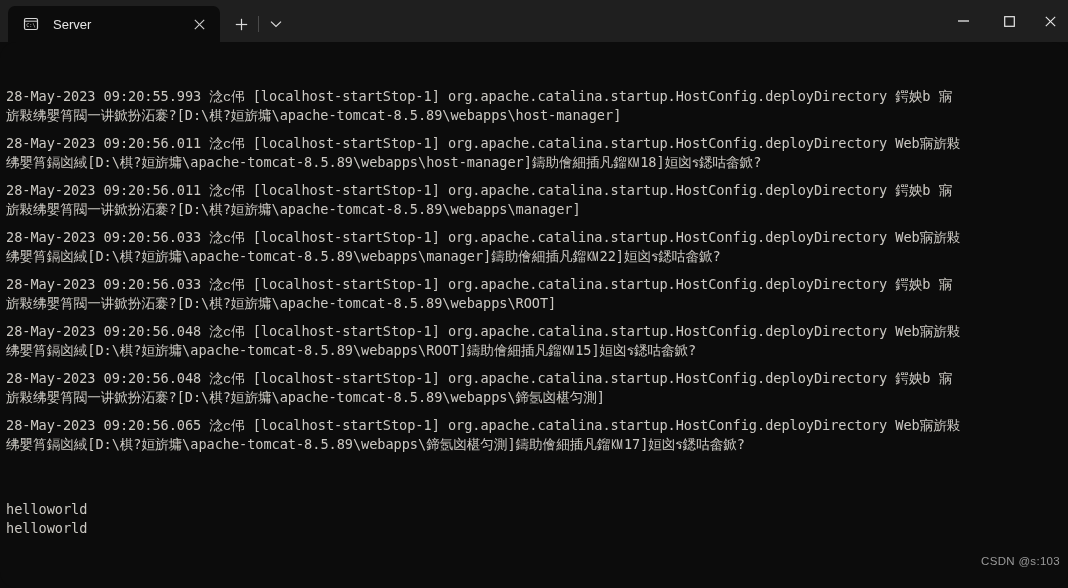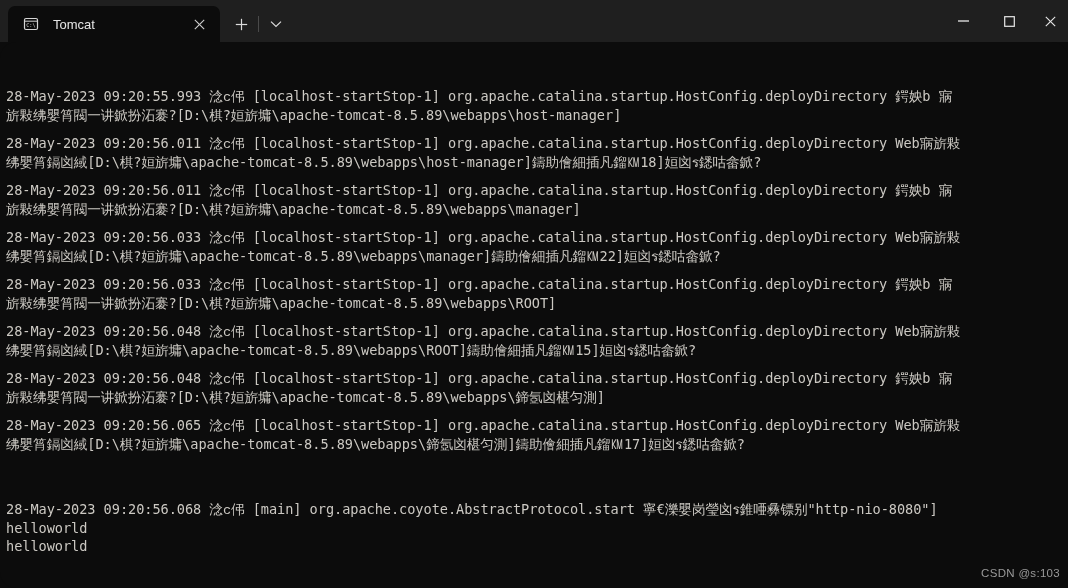--- a/index.html
+++ b/index.html
@@ -128,21 +128,21 @@
   .logentry {
     margin-bottom: 10px;
   }
   .logline {
     white-space: pre-wrap;
     word-break: break-all;
   }
   .watermark {
     position: absolute;
     right: 8px;
-    bottom: 6px;
+    bottom: 18px;
     color: #9a9a9a;
     font-family: "Liberation Sans", sans-serif;
     font-size: 11.5px;
     letter-spacing: 0.3px;
   }
 </style>
 </head>
 <body>
 
 <div id="app">
@@ -150,21 +150,21 @@
   <div class="titlebar">
     <div class="tabstrip">
       <div class="tab">
         <span class="tab-icon">
           <svg width="16" height="16" viewBox="0 0 16 16">
             <rect x="1.5" y="2.5" width="13" height="11" rx="1.5" fill="none" stroke="#d6d6d6" stroke-width="1.2"></rect>
             <line x1="1.5" y1="5.2" x2="14.5" y2="5.2" stroke="#d6d6d6" stroke-width="1"></line>
             <text x="3.2" y="11.4" font-family="DejaVu Sans Mono, monospace" font-size="5.2" fill="#d6d6d6">C:\</text>
           </svg>
         </span>
-        <span class="tab-title">Tomcat</span>
+        <span class="tab-title">Server</span>
         <span class="tab-close">
           <svg width="11" height="11" viewBox="0 0 11 11">
             <line x1="0.8" y1="0.8" x2="10.2" y2="10.2" stroke="#cfcfcf" stroke-width="1.1"></line>
             <line x1="10.2" y1="0.8" x2="0.8" y2="10.2" stroke="#cfcfcf" stroke-width="1.1"></line>
           </svg>
         </span>
       </div>
       <div class="newtab">
         <svg width="13" height="13" viewBox="0 0 13 13">
           <line x1="6.5" y1="0.8" x2="6.5" y2="12.2" stroke="#dcdcdc" stroke-width="1.2"></line>
@@ -194,18 +194,18 @@
         <svg width="11" height="11" viewBox="0 0 11 11">
           <line x1="0.8" y1="0.8" x2="10.2" y2="10.2" stroke="#e8e8e8" stroke-width="1.1"></line>
           <line x1="10.2" y1="0.8" x2="0.8" y2="10.2" stroke="#e8e8e8" stroke-width="1.1"></line>
         </svg>
       </div>
     </div>
   </div>
 
   <div class="terminal">
     <div id="log-entries"><div class="logentry"><div class="logline">28-May-2023 09:20:55.993 淰ᴄ伄 [localhost-startStop-1] org.apache.catalina.startup.HostConfig.deployDirectory 鍔姎b 寎</div><div class="logline">旂敤绋嬰筲閥一讲鍁扮沰褰?[D:\棋?姮旂墉\apache-tomcat-8.5.89\webapps\host-manager]</div></div><div class="logentry"><div class="logline">28-May-2023 09:20:56.011 淰ᴄ伄 [localhost-startStop-1] org.apache.catalina.startup.HostConfig.deployDirectory Web寎旂敤</div><div class="logline">绋嬰筲鎘㓙緎[D:\棋?姮旂墉\apache-tomcat-8.5.89\webapps\host-manager]鑄助儈細插凡鎦㏎18]姮㓙ร鏭咕畲鍁?</div></div><div class="logentry"><div class="logline">28-May-2023 09:20:56.011 淰ᴄ伄 [localhost-startStop-1] org.apache.catalina.startup.HostConfig.deployDirectory 鍔姎b 寎</div><div class="logline">旂敤绋嬰筲閥一讲鍁扮沰褰?[D:\棋?姮旂墉\apache-tomcat-8.5.89\webapps\manager]</div></div><div class="logentry"><div class="logline">28-May-2023 09:20:56.033 淰ᴄ伄 [localhost-startStop-1] org.apache.catalina.startup.HostConfig.deployDirectory Web寎旂敤</div><div class="logline">绋嬰筲鎘㓙緎[D:\棋?姮旂墉\apache-tomcat-8.5.89\webapps\manager]鑄助儈細插凡鎦㏎22]姮㓙ร鏭咕畲鍁?</div></div><div class="logentry"><div class="logline">28-May-2023 09:20:56.033 淰ᴄ伄 [localhost-startStop-1] org.apache.catalina.startup.HostConfig.deployDirectory 鍔姎b 寎</div><div class="logline">旂敤绋嬰筲閥一讲鍁扮沰褰?[D:\棋?姮旂墉\apache-tomcat-8.5.89\webapps\ROOT]</div></div><div class="logentry"><div class="logline">28-May-2023 09:20:56.048 淰ᴄ伄 [localhost-startStop-1] org.apache.catalina.startup.HostConfig.deployDirectory Web寎旂敤</div><div class="logline">绋嬰筲鎘㓙緎[D:\棋?姮旂墉\apache-tomcat-8.5.89\webapps\ROOT]鑄助儈細插凡鎦㏎15]姮㓙ร鏭咕畲鍁?</div></div><div class="logentry"><div class="logline">28-May-2023 09:20:56.048 淰ᴄ伄 [localhost-startStop-1] org.apache.catalina.startup.HostConfig.deployDirectory 鍔姎b 寎</div><div class="logline">旂敤绋嬰筲閥一讲鍁扮沰褰?[D:\棋?姮旂墉\apache-tomcat-8.5.89\webapps\鍗氬㓙椹匀測]</div></div><div class="logentry"><div class="logline">28-May-2023 09:20:56.065 淰ᴄ伄 [localhost-startStop-1] org.apache.catalina.startup.HostConfig.deployDirectory Web寎旂敤</div><div class="logline">绋嬰筲鎘㓙緎[D:\棋?姮旂墉\apache-tomcat-8.5.89\webapps\鍗氬㓙椹匀測]鑄助儈細插凡鎦㏎17]姮㓙ร鏭咕畲鍁?</div></div></div>
-    <div id="tail-lines"><div class="logline">28-May-2023 09:20:56.068 淰ᴄ伄 [main] org.apache.coyote.AbstractProtocol.start 寧€濼嬰岗瑩㓙ร錐唖彝镖别"http-nio-8080"]</div><div class="logline">helloworld</div><div class="logline">helloworld</div></div>
+    <div id="tail-lines"><div class="logline">helloworld</div><div class="logline">helloworld</div></div>
     
     <div class="watermark">CSDN @s:103</div>
   </div>
 
 </div>
 
 </body></html>

